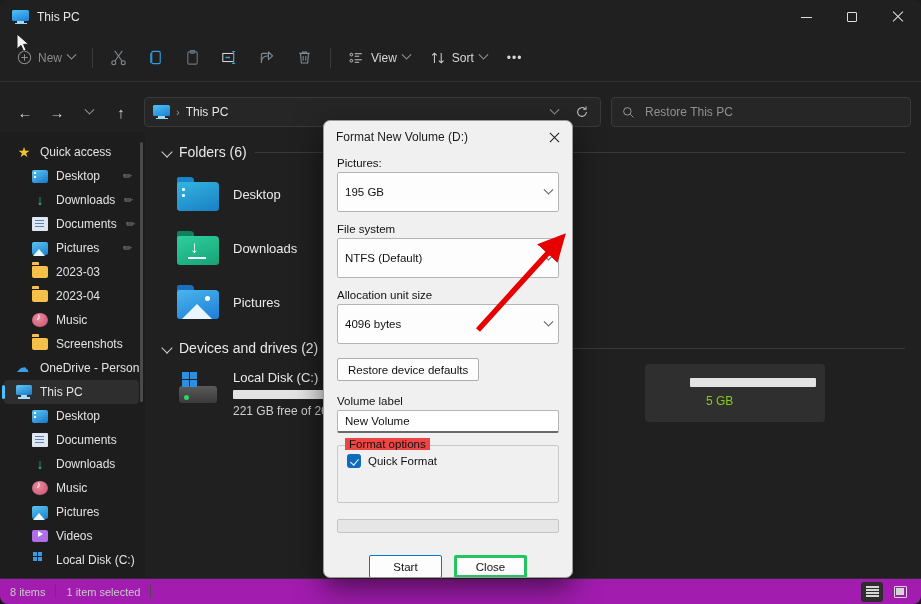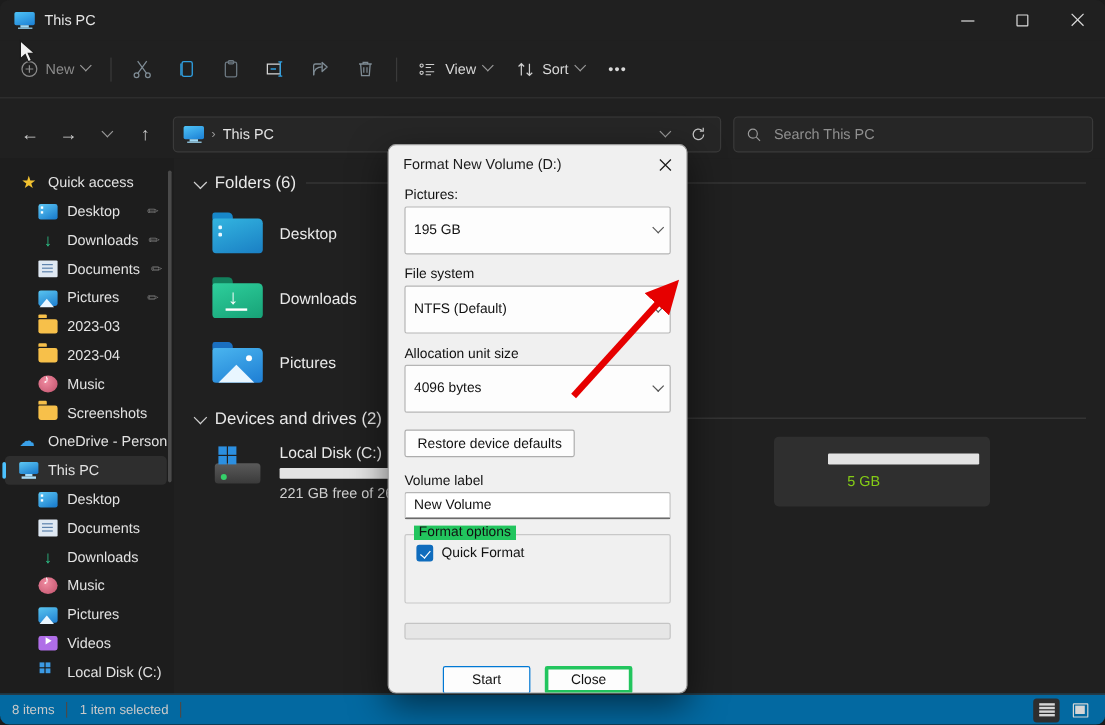--- a/index.html
+++ b/index.html
@@ -207,21 +207,21 @@
   .sel-tile {
     position: absolute; left: 500px; top: 232px; width: 180px; height: 58px;
     background: #2f2f2f; border-radius: 4px;
   }
   .sel-bar { position: absolute; left: 45px; top: 14px; width: 126px; height: 9px; background: #e3e3e3; border-radius: 1px; }
   .sel-sub { position: absolute; left: 61px; top: 30px; font-size: 12px; color: #84cc16; }
 
   
   .statusbar {
     position: absolute; left: 0; right: 0; bottom: 0; height: 26px;
-    background: #0369a1; border-top: 1px solid #303030;
+    background: #a21caf; border-top: 1px solid #303030;
     display: flex; align-items: center; padding: 0 10px; gap: 10px;
   }
   .st-text { font-size: 11px; color: #c9c9c9; }
   .st-div { width: 1px; height: 13px; background: #4a4a4a; }
   .st-right { margin-left: auto; display: flex; gap: 6px; }
   .vbtn { width: 22px; height: 20px; display: flex; align-items: center; justify-content: center; border-radius: 3px; }
   .vbtn.act { background: #2e2e2e; }
   .lines { width: 13px; height: 11px; display: flex; flex-direction: column; justify-content: space-between; }
   .lines span { height: 1.6px; background: #d6d6d6; display: block; }
   .thumbg { width: 13px; height: 12px; border: 1.5px solid #d6d6d6; border-radius: 1px; padding: 1.5px; }
@@ -261,21 +261,21 @@
   .vinput {
     height: 23px; background: #fff; border: 1px solid #b5b5b5; border-bottom: 2px solid #6a6a6a;
     border-radius: 2px; display: flex; align-items: center; padding: 0 7px; margin-bottom: 12px;
     font-size: 11.5px; color: #111;
   }
   .fieldset {
     border: 1px solid #c8c8c8; border-radius: 2px; padding: 8px 9px 0 9px; height: 58px;
     position: relative; margin-bottom: 16px;
   }
   .fs-legend {
-    position: absolute; top: -8px; left: 7px; background: #22c55e; padding: 0 4px;
+    position: absolute; top: -8px; left: 7px; background: #ef4444; padding: 0 4px;
     font-size: 11.5px; color: #111;
   }
   .cbrow { display: flex; align-items: center; gap: 7px; }
   .cbox {
     width: 14px; height: 14px; background: #0f6cbd; border: 1px solid #0f6cbd; border-radius: 2.5px;
     position: relative; flex: none;
   }
   .cbox:after {
     content: ""; position: absolute; left: 4px; top: 1.5px; width: 4px; height: 7px;
     border-right: 1.6px solid #fff; border-bottom: 1.6px solid #fff; transform: rotate(40deg);
@@ -428,21 +428,21 @@
           </svg>
         </span>
       </span>
     </div>
 
     <div class="searchbox">
       <svg width="13" height="13" viewBox="0 0 16 16">
         <circle cx="6.6" cy="6.6" r="4.6" fill="none" stroke="#9a9a9a" stroke-width="1.2"></circle>
         <path d="M10.2 10.2L14 14" stroke="#9a9a9a" stroke-width="1.2"></path>
       </svg>
-      <span class="search-ph">Search This PC</span>
+      <span class="search-ph">Restore This PC</span>
     </div>
   </div>
 
   <div class="body">
 
     <div class="sidebar" id="sidebar">
       <div class="sb-scroll"></div>
     <div class="sb-item">
           <span class="ic ic-star">★</span>
           <span class="sb-text">Quick access</span>

